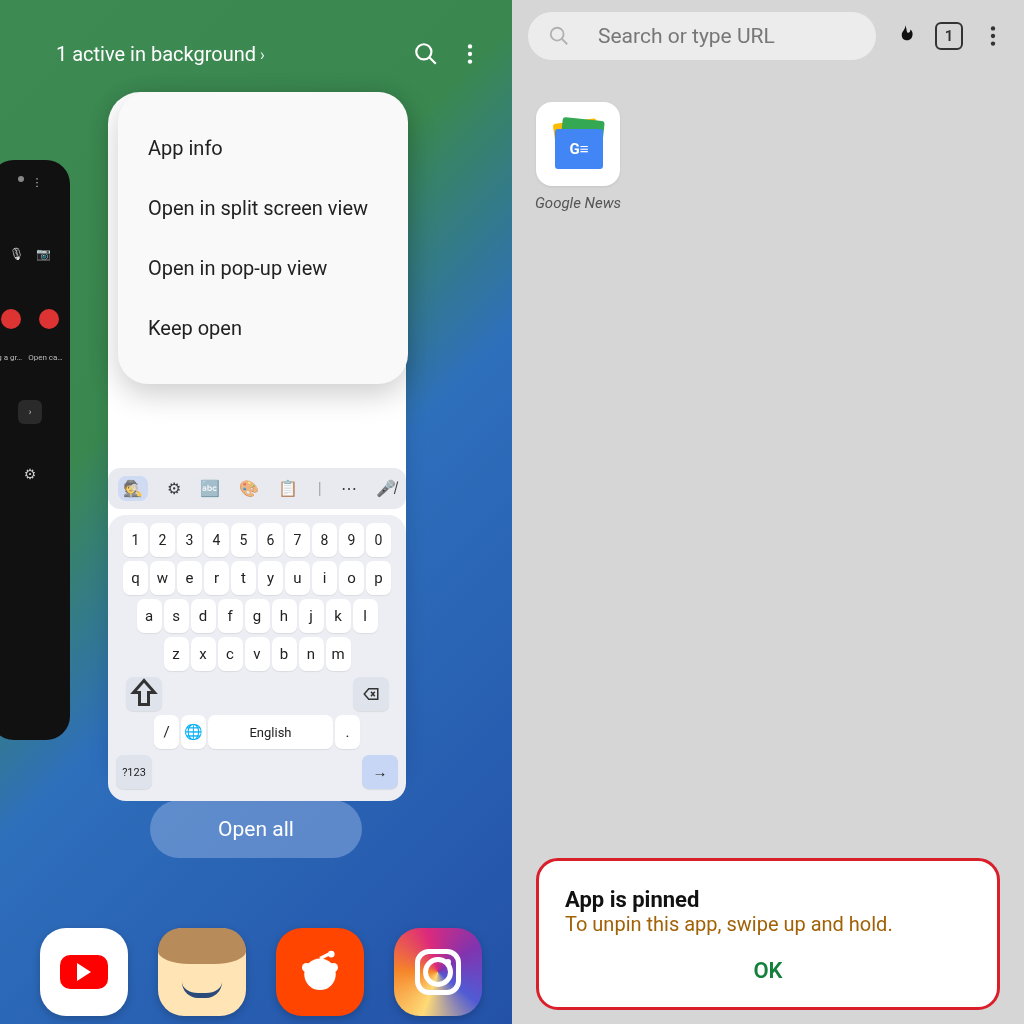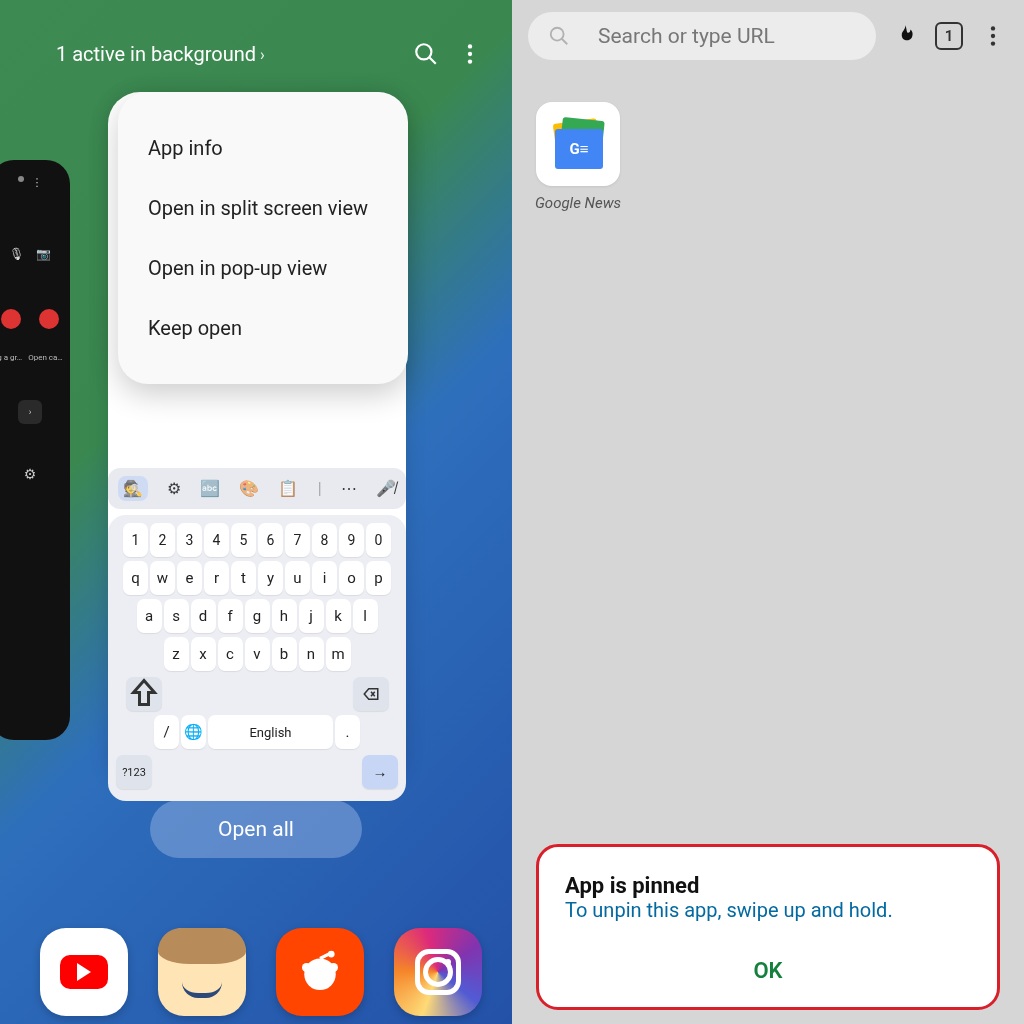--- a/index.html
+++ b/index.html
@@ -190,21 +190,21 @@
 
   .toast{
     position:absolute;
     left:24px; right:24px; bottom:14px;
     background:#fff;
     border:3.5px solid #d9202a;
     border-radius:22px;
     padding:26px 26px 16px;
   }
   .toast-title{font-size:22px;font-weight:700;color:#111;}
-  .toast-body{font-size:20px;color:#0369a1;margin-bottom:28px;}
+  .toast-body{font-size:20px;color:#a16207;margin-bottom:14px;}
   .toast-ok{text-align:center;font-size:22px;font-weight:600;color:#15803d;padding:8px;}
 </style>
 </head>
 <body>
 
 <div class="panel panel-left">
 
   <div class="recents-header">
     <div class="title">
       <span>1 active in background</span>

